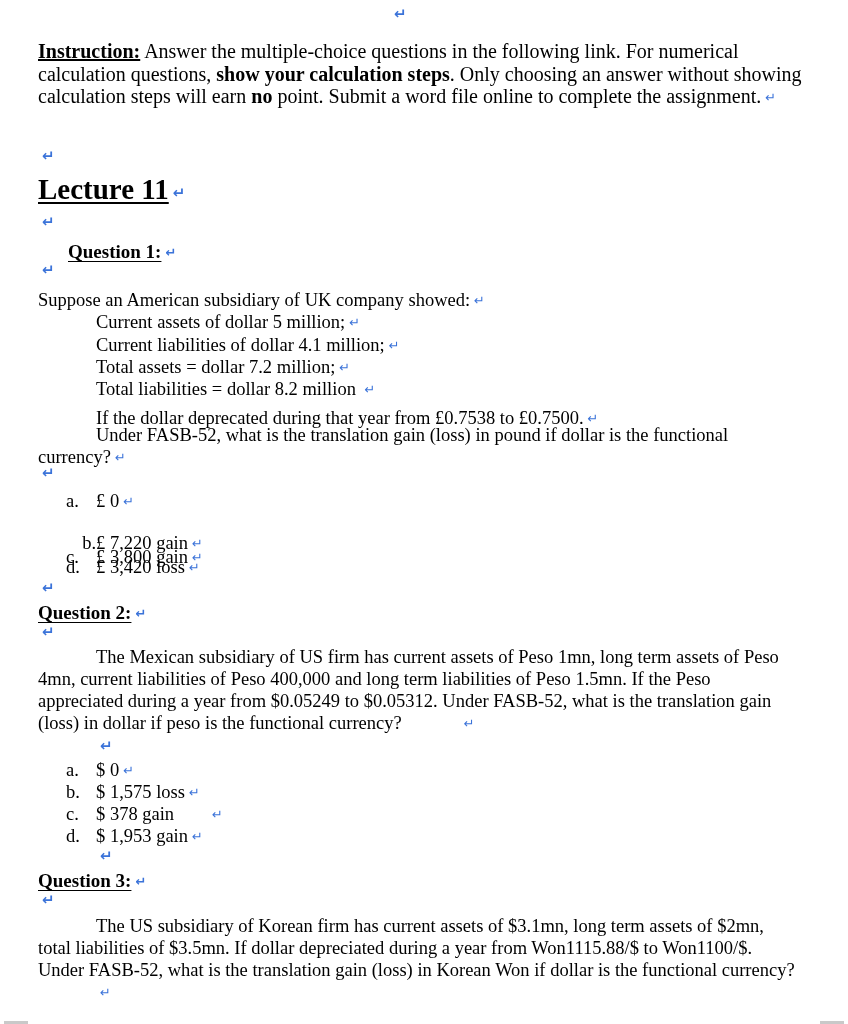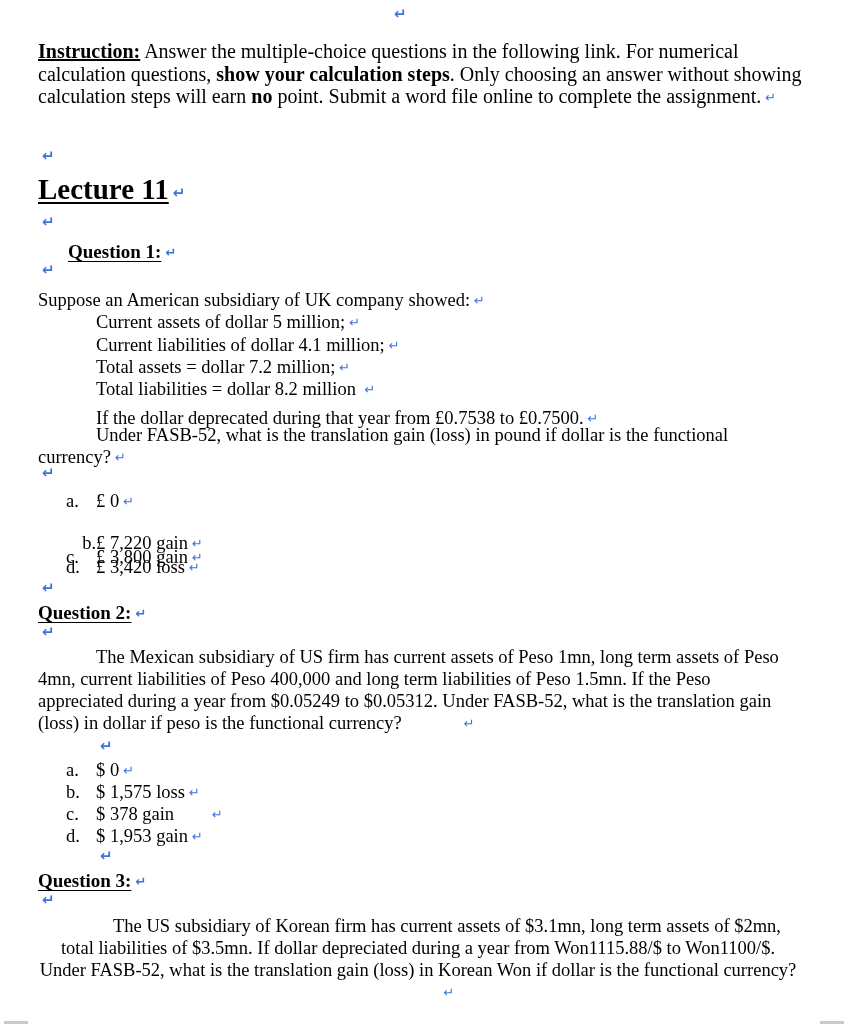--- a/index.html
+++ b/index.html
@@ -118,19 +118,19 @@
   <div class="opt" style="top:825px;">
     <span class="letter">d.</span><span>$ 1,953 gain</span><span class="ret">↵</span>
   </div>
   <span class="lonemark ret big" style="left:96px;top:848px;">↵</span>
 
   <div class="qhead" style="top:870px;">
     <span class="t">Question 3:</span><span class="ret">↵</span>
   </div>
   <span class="lonemark ret big" style="left:38px;top:892px;">↵</span>
 
-  <div class="para indent" style="top:915px;text-align:center;">
+  <div class="para indent" style="top:915px;">
     <span>The US subsidiary of Korean firm has current assets of $3.1mn, long term assets of $2mn, total liabilities of $3.5mn. If dollar depreciated during a year from Won1115.88/$ to Won1100/$. Under FASB-52, what is the translation gain (loss) in Korean Won if dollar is the functional currency?</span><span class="ret">↵</span>
   </div>
 
   <div class="footer-tick" style="left:4px;"></div>
   <div class="footer-tick" style="left:820px;"></div>
 </div>
 
 </body></html>

